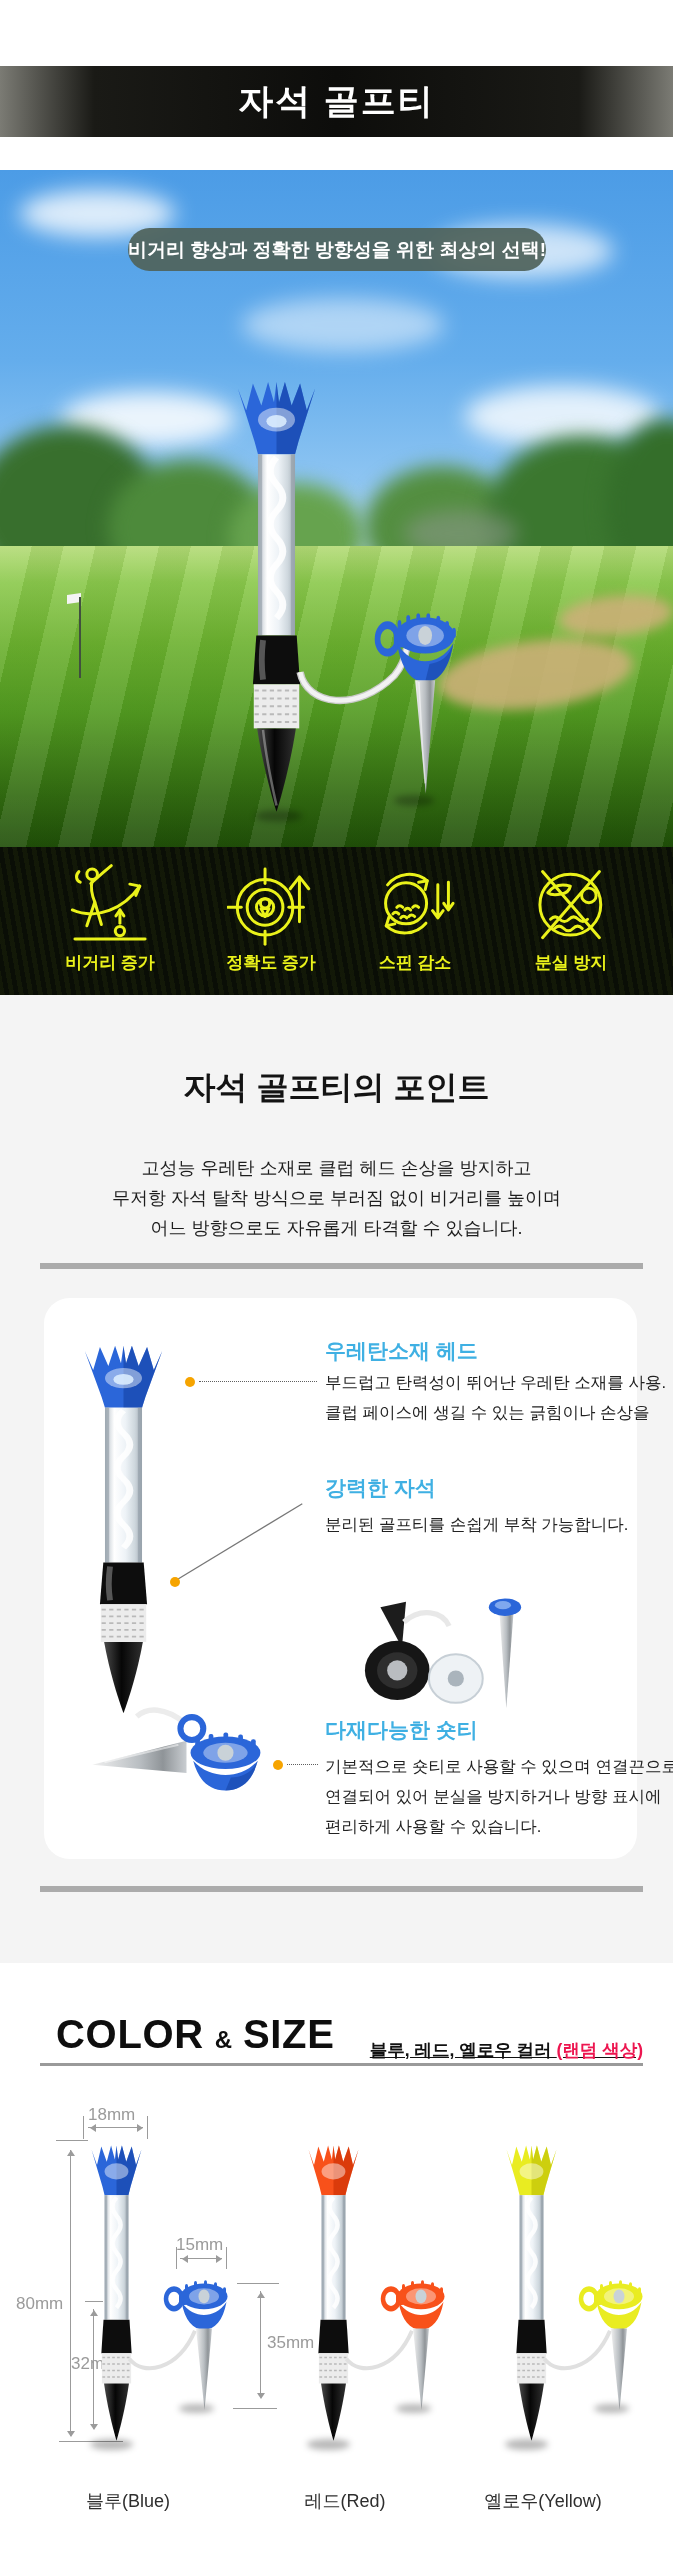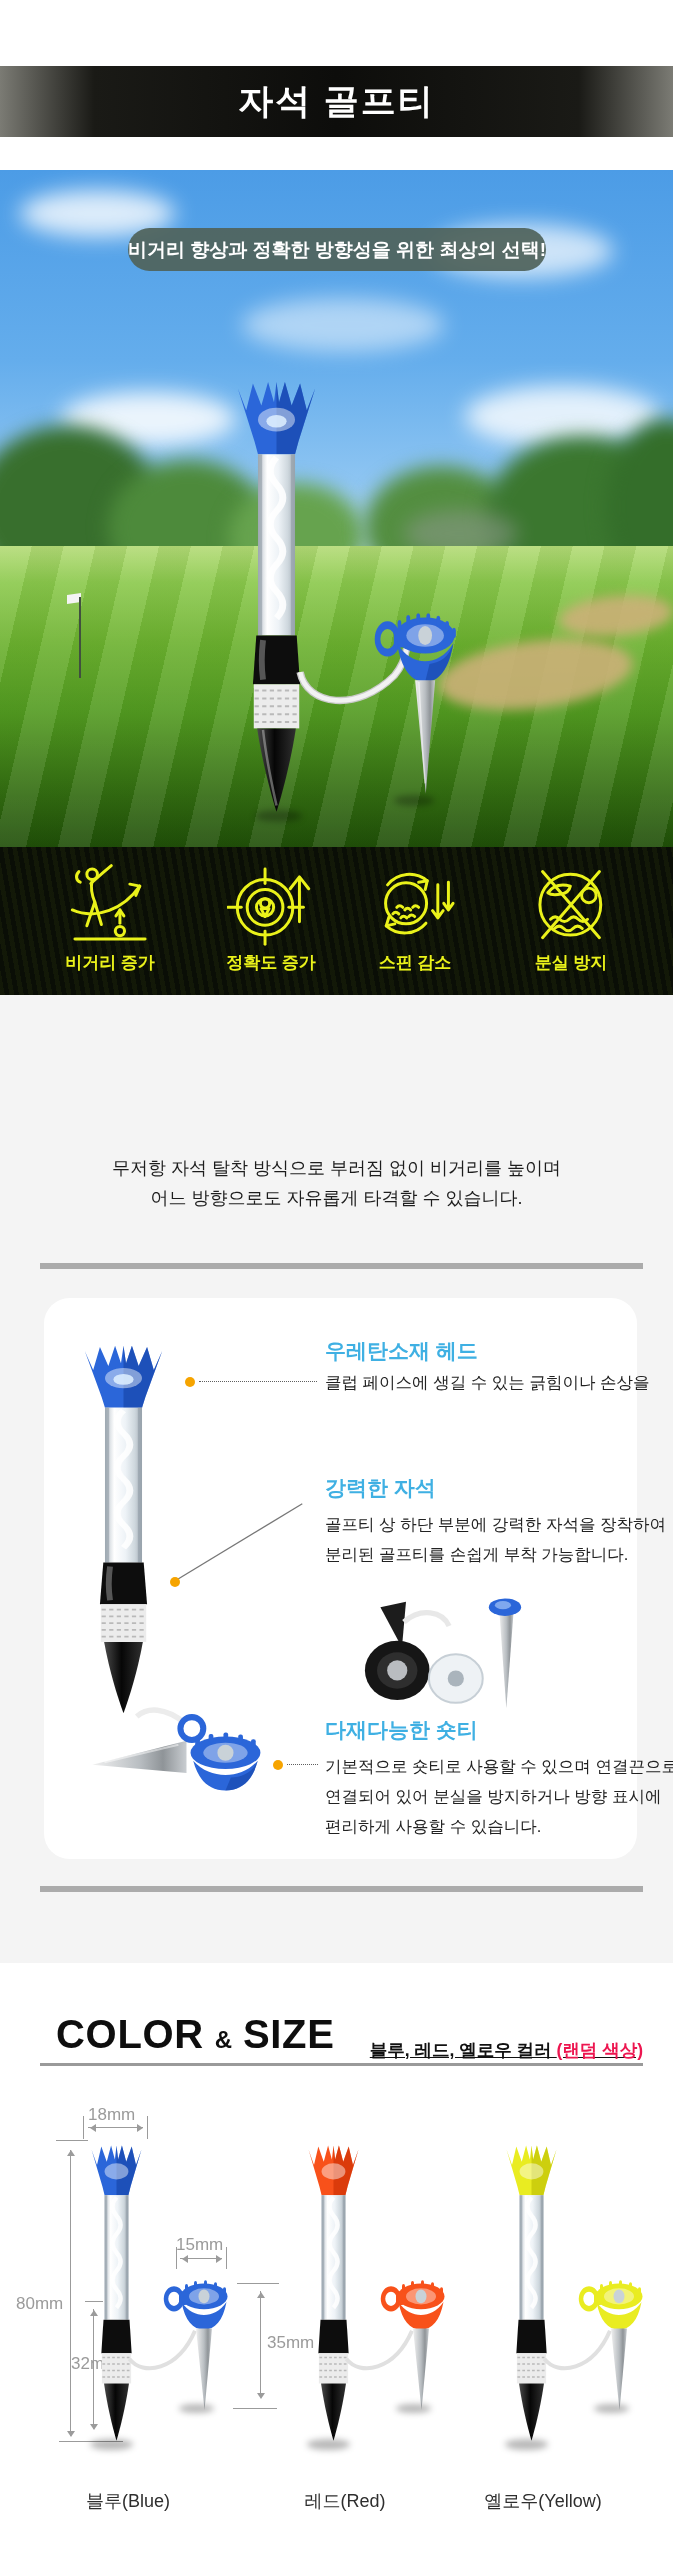--- a/index.html
+++ b/index.html
@@ -241,21 +241,23 @@
       <circle cx="92" cy="52" r="11"></circle>
       <path d="M34,88 q7,-7 14,0 t14,0 t14,0 t14,0"></path>
       <path d="M40,102 q7,-7 14,0 t14,0 t14,0"></path>
       <line x1="22" y1="16" x2="108" y2="116"></line>
       <line x1="108" y1="16" x2="22" y2="116"></line>
     </g>
   </svg>
   <div class="strip-label" style="left:497px">분실 방지</div>
 
   <div class="abs gray-bg"></div>
+  <div class="abs points-heading">자석 골프티의 포인트</div>
   <div class="abs points-para">
+    <div>고성능 우레탄 소재로 클럽 헤드 손상을 방지하고</div>
     <div>무저항 자석 탈착 방식으로 부러짐 없이 비거리를 높이며</div>
     <div>어느 방향으로도 자유롭게 타격할 수 있습니다.</div>
   </div>
   <div class="abs divider" style="top:1263px"></div>
 
   <div class="abs card"></div>
 
   <svg class="abs" style="left:73px;top:1339px" width="101" height="377" viewBox="0 0 120 560" preserveAspectRatio="none">
     <path d="M14,18 L24,46 L32,12 L42,40 L50,10 L57,36 L60,10 L63,36 L70,10 L78,40 L88,12 L96,46 L106,18 L86,86 L82,102 L38,102 L34,86 Z" fill="var(--crown)"></path>
     <path d="M60,10 L63,36 L70,10 L78,40 L88,12 L96,46 L106,18 L86,86 L82,102 L60,102 Z" fill="var(--crownDark)" opacity=".55"></path>
@@ -275,30 +277,30 @@
         <line x1="34" y1="432" x2="87" y2="432"></line>
       <line x1="34" y1="442" x2="87" y2="442"></line>
     </g>
     <path d="M37,450 C43,492 53,532 60,556 C67,532 77,492 83,450 Z" fill="url(#gSpike)"></path>
   </svg>
 
   <div class="f-title" style="left:325px;top:1337px">우레탄소재 헤드</div>
   <div class="dot" style="left:185px;top:1377px"></div>
   <div class="lead-dotted" style="left:199px;top:1381px;width:118px"></div>
   <div class="f-body" style="left:325px;top:1367px">
+    <div>부드럽고 탄력성이 뛰어난 우레탄 소재를 사용.</div>
     <div>클럽 페이스에 생길 수 있는 긁힘이나 손상을</div>
   </div>
 
   <div class="f-title" style="left:325px;top:1474px">강력한 자석</div>
   <svg class="abs" style="left:168px;top:1498px" width="141" height="88" viewBox="0 0 210 130">
     <line x1="200" y1="8" x2="12" y2="122" stroke="#777777" stroke-width="2"></line>
   </svg>
   <div class="dot" style="left:170px;top:1577px"></div>
   <div class="f-body" style="left:325px;top:1509px">
-    <div>골프티 상 하단 부분에 강력한 자석을 장착하여</div>
     <div>분리된 골프티를 손쉽게 부착 가능합니다.</div>
   </div>
 
   <svg class="abs" style="left:340px;top:1595px" width="202" height="128" viewBox="0 0 300 190">
     <path d="M60,18 L98,10 L92,78 Z" fill="#1c1c1c"></path>
     <path d="M95,40 C120,18 152,24 162,46" stroke="#e8e8e8" stroke-width="8" fill="none"></path>
     <ellipse cx="85" cy="112" rx="48" ry="44" fill="#161616"></ellipse>
     <ellipse cx="85" cy="112" rx="30" ry="27" fill="#2e2e2e"></ellipse>
     <circle cx="85" cy="112" r="15" fill="#b9bcc0"></circle>
     <ellipse cx="172" cy="124" rx="40" ry="36" fill="#edf2f5" opacity=".93" stroke="#c3ccd3" stroke-width="3"></ellipse>

